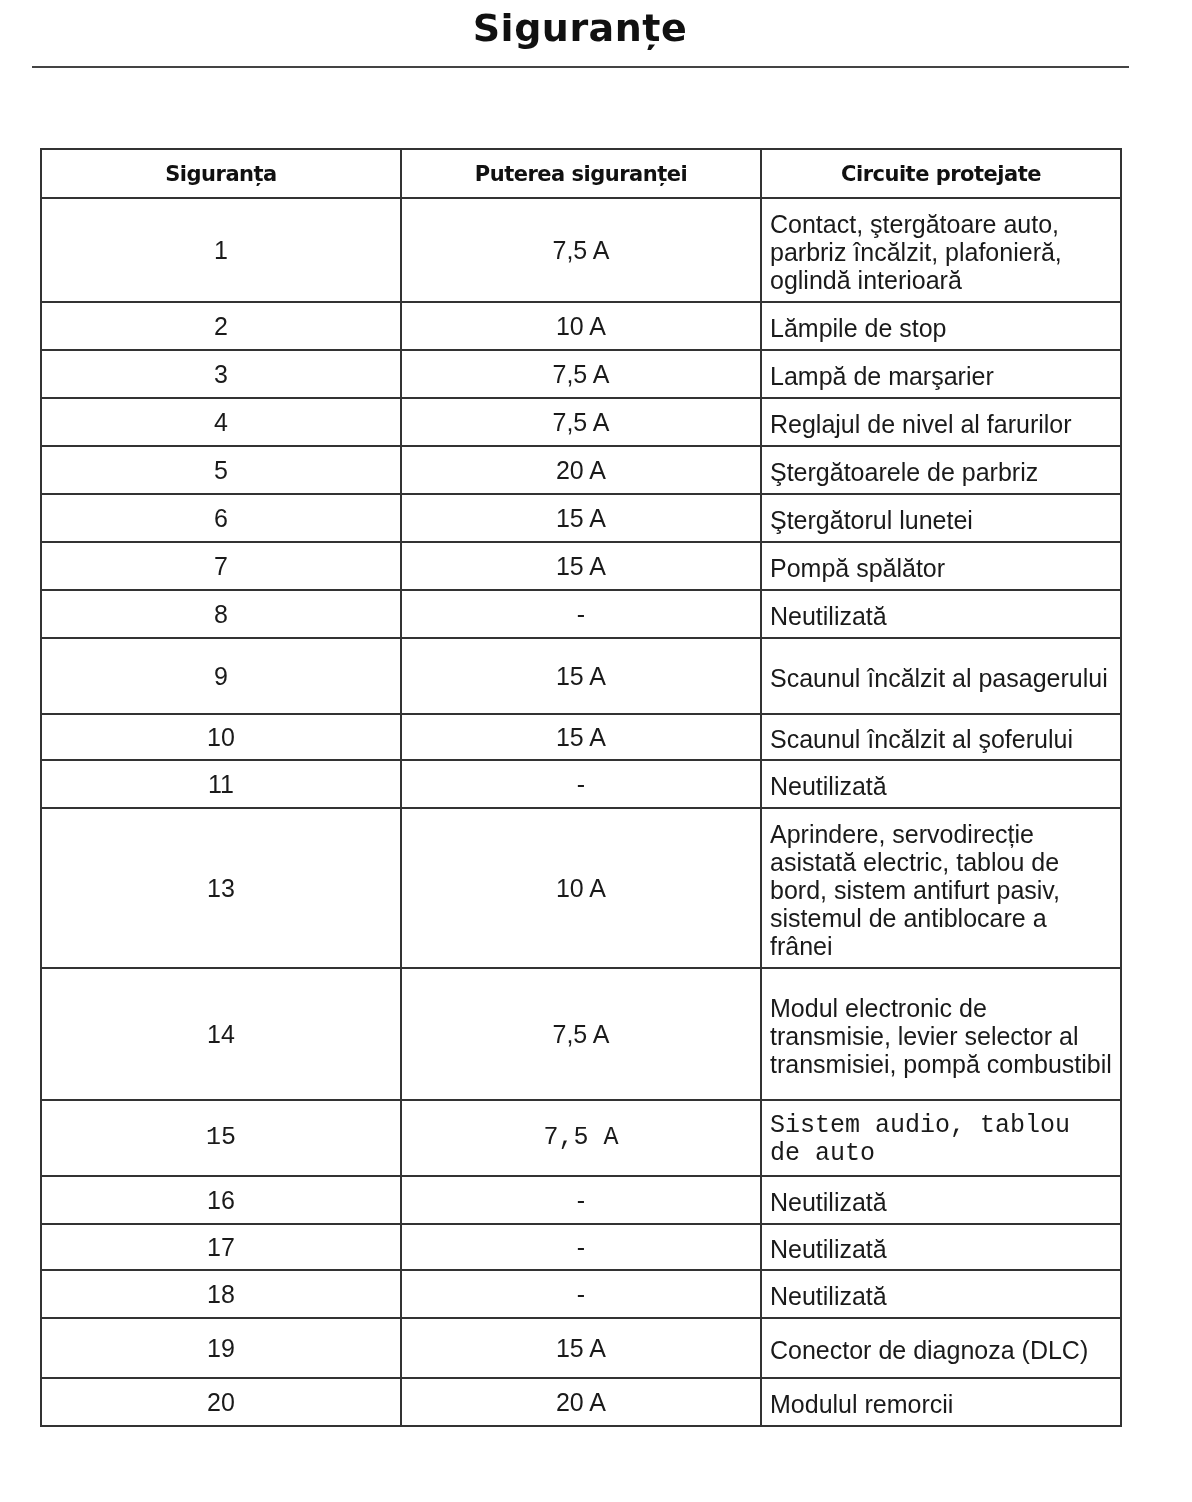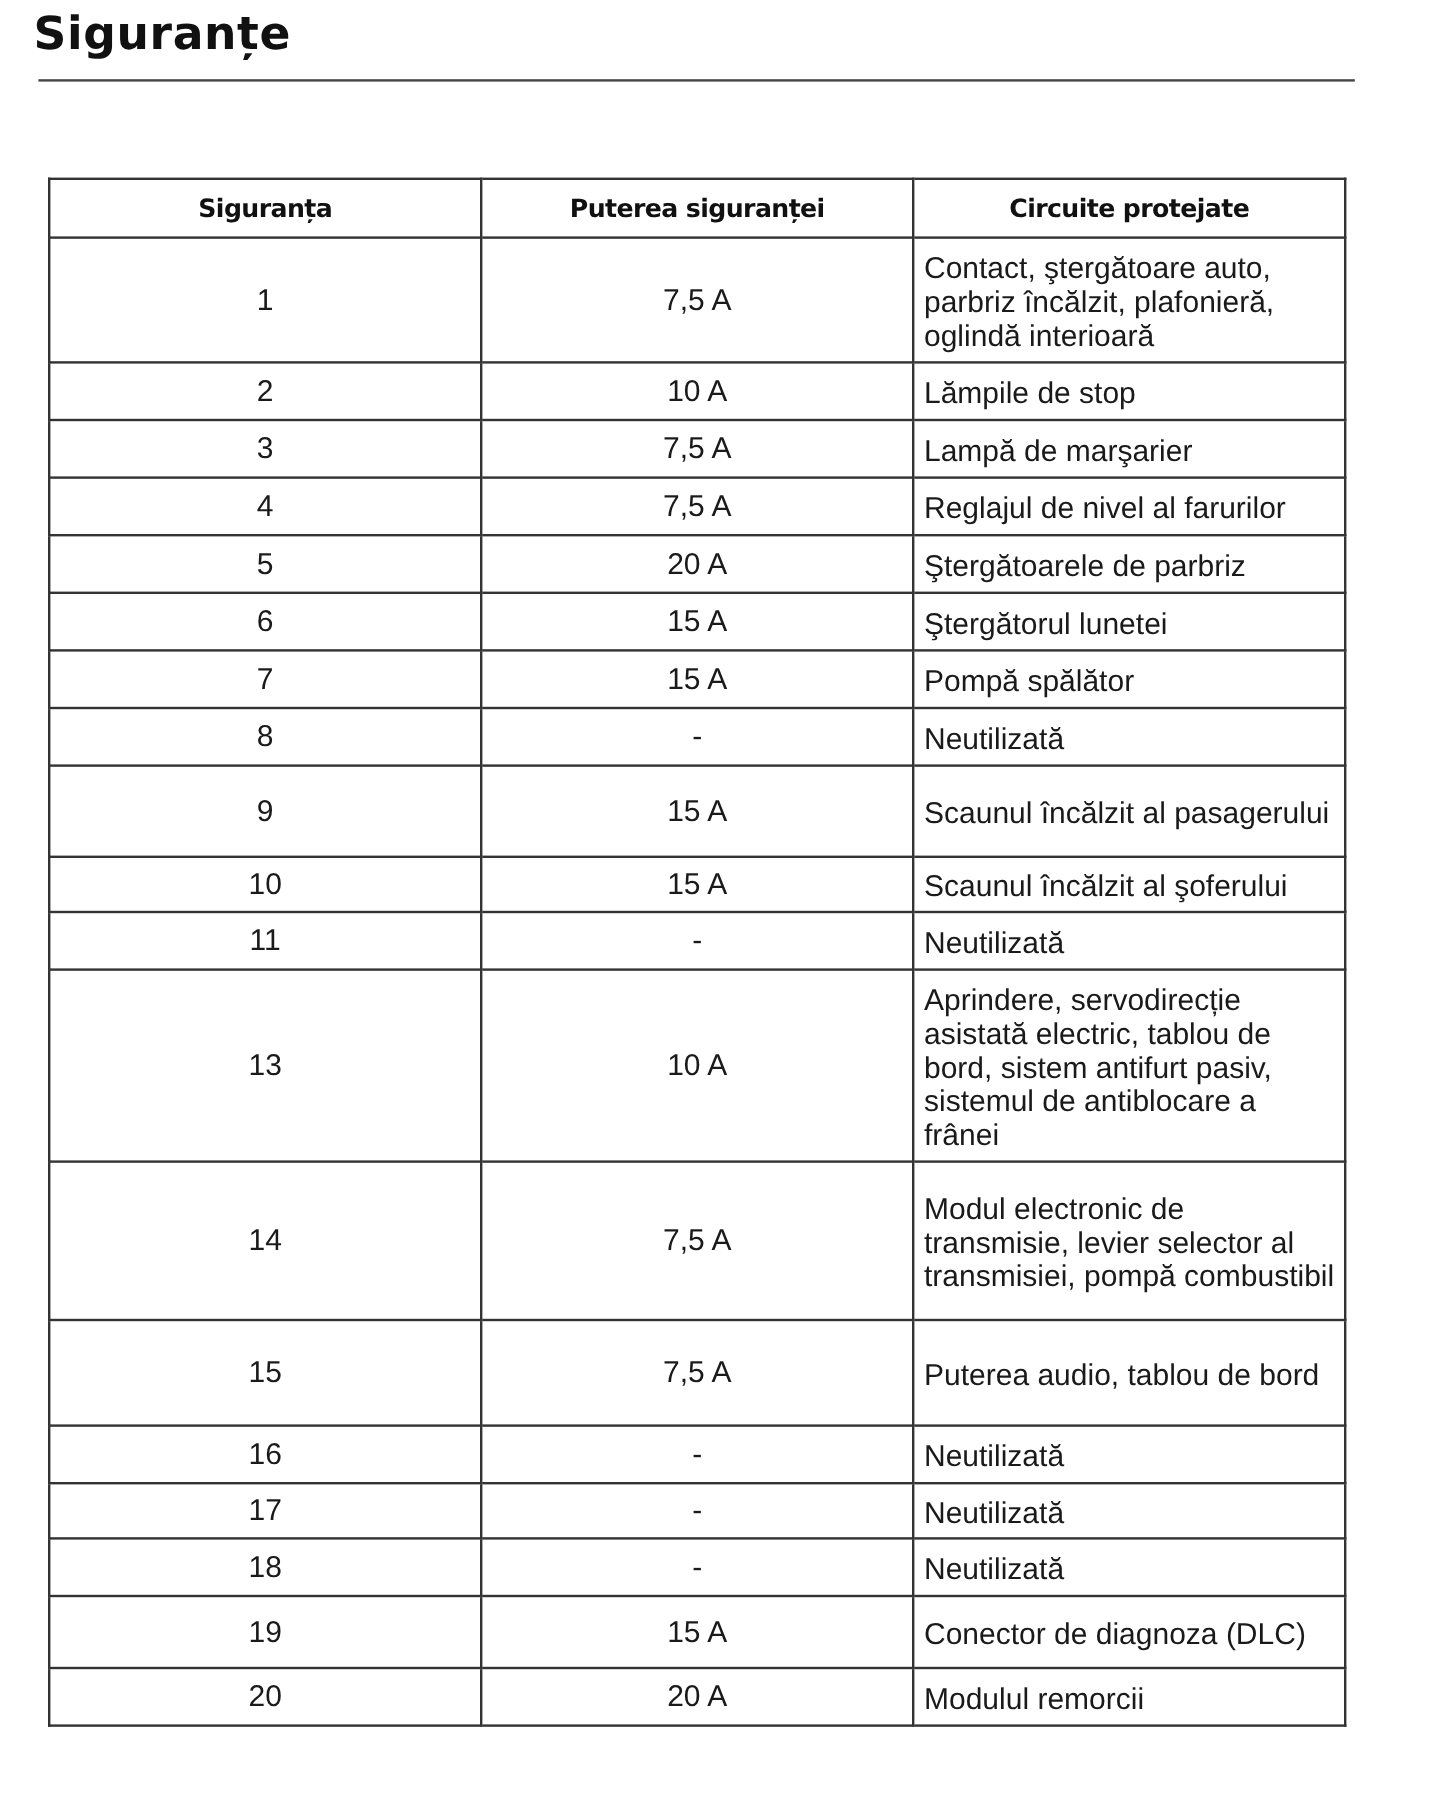--- a/index.html
+++ b/index.html
@@ -1,20 +1,20 @@
 <!DOCTYPE html>
 <html><head>
 <meta charset="utf-8">
 <style>
   html, body { margin: 0; padding: 0; background: #ffffff; }
   body { width: 1192px; height: 1502px; position: relative; overflow: hidden;
          font-family: "Liberation Sans", "DejaVu Sans", sans-serif; color: #1a1a1a; }
-  .page-title { position: absolute; top: 6px; left: 0; width: 1160px; text-align: left;
+  .page-title { position: absolute; top: 6px; left: 0; width: 1160px; text-align: center;
                 font-family: "DejaVu Sans", sans-serif; font-weight: bold; font-size: 38px;
-                letter-spacing: 0.5px; color: #111; padding-left: 28px; }
+                letter-spacing: 0.5px; color: #111; }
   .title-rule { position: absolute; top: 66px; left: 32px; width: 1097px; height: 0;
                 border-top: 2px solid #444; }
   table.fuse-table { position: absolute; top: 148px; left: 40px; width: 1080px;
                 border-collapse: collapse; table-layout: fixed; }
   table.fuse-table th, table.fuse-table td { border: 2px solid #333; }
   table.fuse-table th { height: 45px; font-family: "DejaVu Sans", sans-serif;
                 font-weight: bold; font-size: 21px; text-align: center; color: #111;
                 letter-spacing: -0.5px; }
   table.fuse-table td { font-size: 25px; line-height: 28px; }
   td.c-num, td.c-amp { text-align: center; vertical-align: middle; font-weight: normal; }
@@ -99,24 +99,24 @@
       <tr style="height: 160px;">
         <td class="c-num">13</td>
         <td class="c-amp">10 A</td>
         <td class="c-circ">Aprindere, servodirecție asistată electric, tablou de bord, sistem antifurt pasiv, sistemul de antiblocare a frânei</td>
       </tr>
       <tr style="height: 132px;">
         <td class="c-num">14</td>
         <td class="c-amp">7,5 A</td>
         <td class="c-circ">Modul electronic de transmisie, levier selector al transmisiei, pompă combustibil</td>
       </tr>
-      <tr style="height: 88px;">
+      <tr style="height: 76px; font-family: Liberation Mono, monospace;">
         <td class="c-num">15</td>
         <td class="c-amp">7,5 A</td>
-        <td class="c-circ">Puterea audio, tablou de bord</td>
+        <td class="c-circ">Sistem audio, tablou de auto</td>
       </tr>
       <tr style="height: 48px;">
         <td class="c-num">16</td>
         <td class="c-amp">-</td>
         <td class="c-circ">Neutilizată</td>
       </tr>
       <tr style="height: 44px;">
         <td class="c-num">17</td>
         <td class="c-amp">-</td>
         <td class="c-circ">Neutilizată</td>

